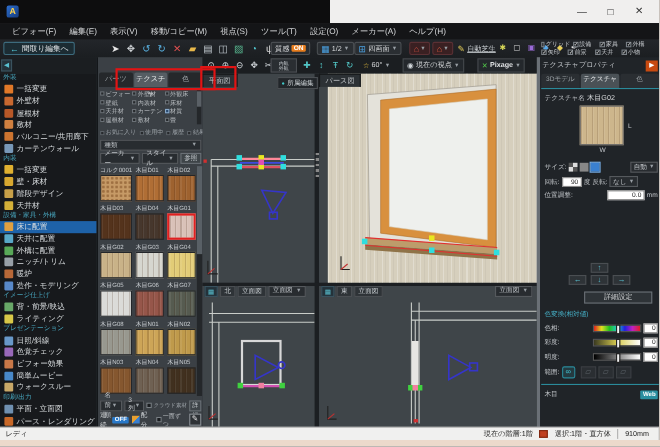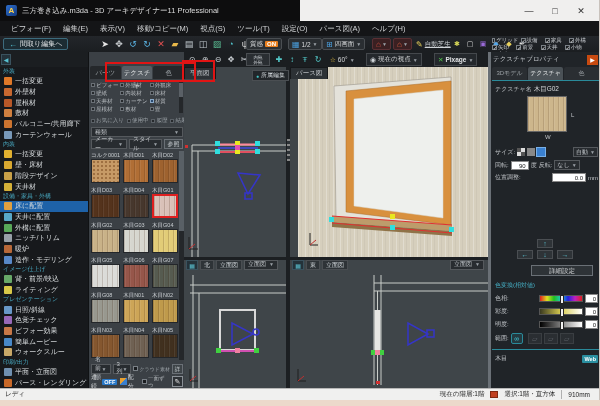--- a/index.html
+++ b/index.html
@@ -167,38 +167,37 @@
 </style>
 </head>
 <body>
 
 <div class="desktop">
 <div class="window">
 
   <div class="titlebar">
     <div class="titledark">
       <span class="appicon">A</span>
-      <span class="apptitle">三方巻き込み.m3da - 3D アーキデザイナー11 Professional</span>
     </div>
     <div class="winctrl">
       <span>—</span>
       <span>□</span>
       <span>✕</span>
     </div>
   </div>
 
   <div class="menubar" id="menubar">
         <span class="mitem">ビフォー(F)</span>
         <span class="mitem">編集(E)</span>
         <span class="mitem">表示(V)</span>
         <span class="mitem">移動/コピー(M)</span>
         <span class="mitem">視点(S)</span>
         <span class="mitem">ツール(T)</span>
         <span class="mitem">設定(O)</span>
-        <span class="mitem">パース図(A)</span>
+        <span class="mitem">メーカー(A)</span>
         <span class="mitem">ヘルプ(H)</span>
       </div>
 
   <div class="tb1">
     <button class="backbtn">
       <span class="arr">←</span>
       <span>間取り編集へ</span>
     </button>
     <span id="tb1icons">
           <span class="tbi" style="color: rgb(230, 230, 230);">➤</span>

